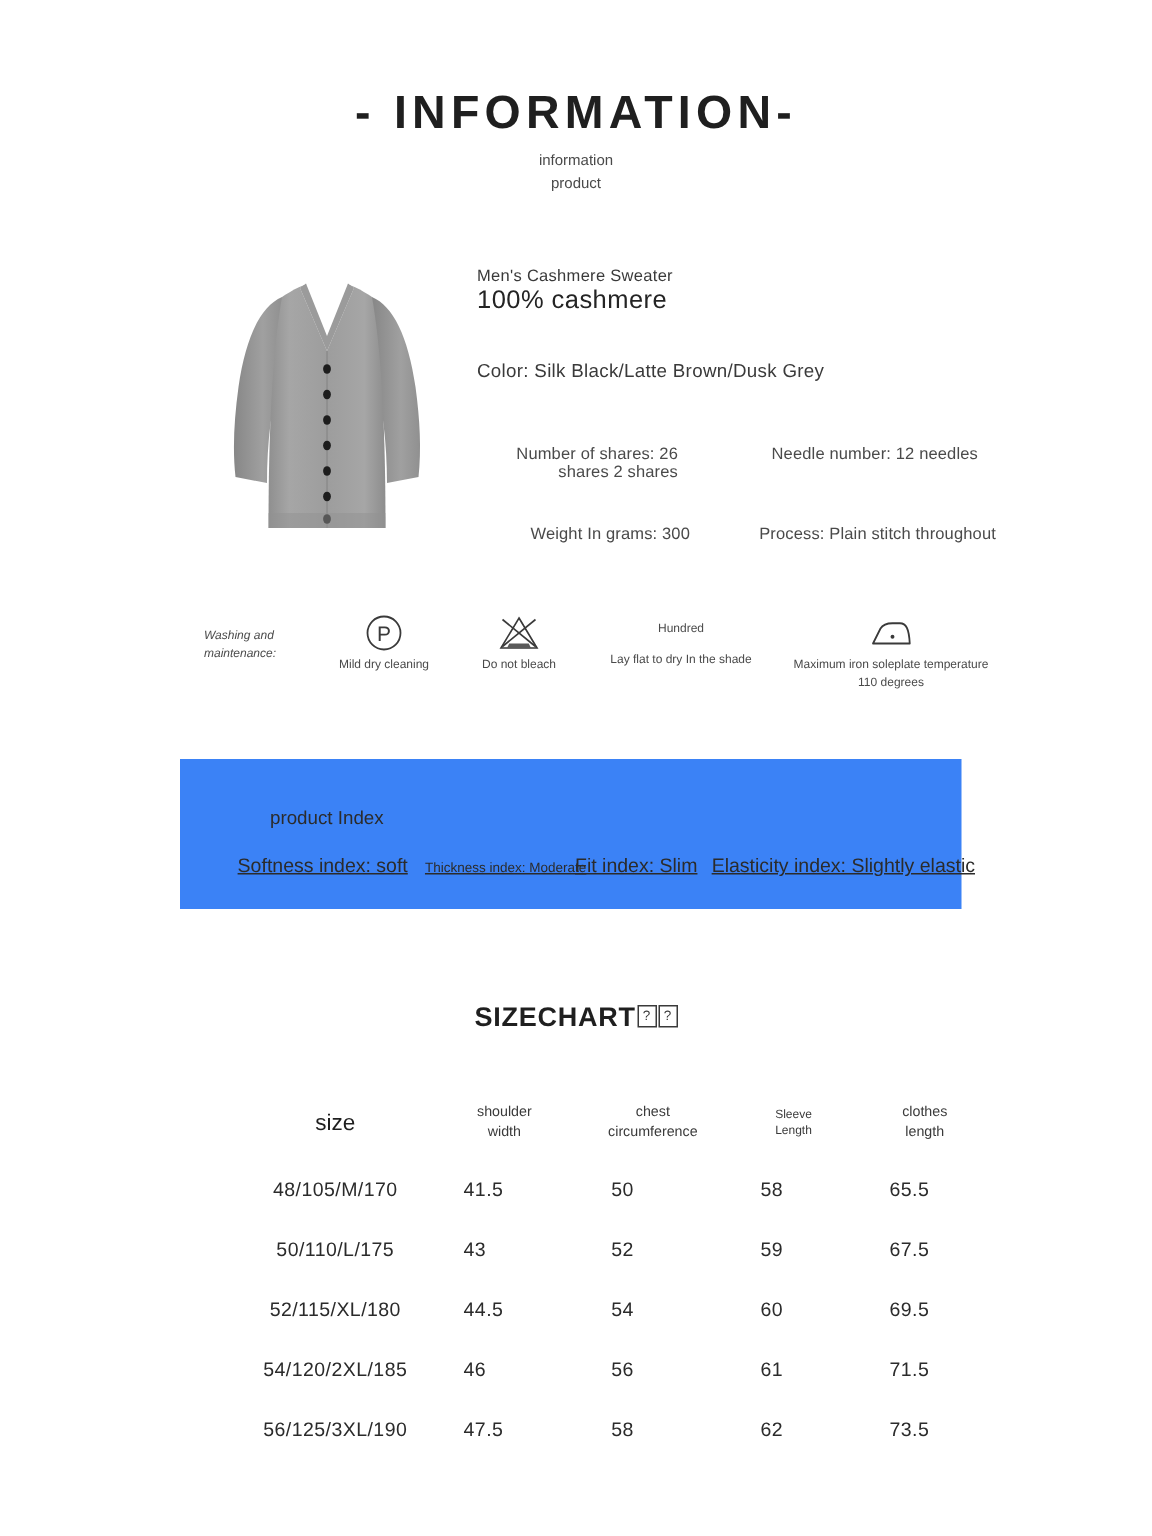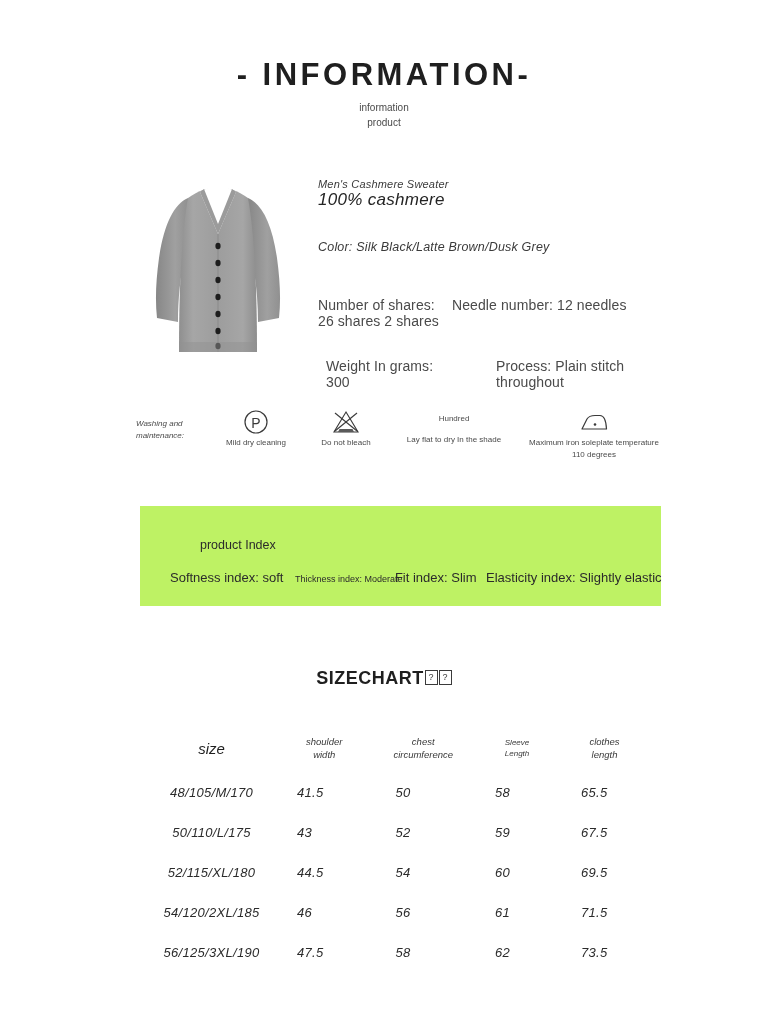--- a/index.html
+++ b/index.html
@@ -34,21 +34,21 @@
   }
 
   
   .product-img-wrap {
     position: absolute;
     left: 152px; top: 172px;
     width: 132px; height: 196px;
   }
   .product-img-wrap svg { display: block; width: 132px; height: 196px; }
 
-  .prod-info { position: absolute; left: 318px; top: 178px; width: 420px; font-style: italic; }
+  .prod-info { position: absolute; left: 318px; top: 178px; width: 420px; }
   .prod-name { font-size: 11px; color: #3a3a3a; letter-spacing: .2px; }
   .prod-material {
     font-size: 17px;
     color: #242424;
     letter-spacing: .3px;
   }
   .prod-color {
     margin-top: 30px;
     font-size: 12.5px;
     color: #3a3a3a;
@@ -56,28 +56,29 @@
   }
 
   .spec-grid {
     position: absolute;
     left: 318px; top: 297px;
     width: 420px;
   }
   .spec-row { display: flex; }
   .spec-row + .spec-row { margin-top: 29px; }
   .spec-cell {
-    font-size: 14px;
+    font-size: 11px;
     color: #4a4a4a;
     letter-spacing: .1px;
+    text-align: right;
   }
   .spec-cell.c1 { width: 134px; }
   .spec-cell.c2 { width: 200px; }
   .spec-row.r2 .c1 { padding-left: 8px; }
-  .spec-row.r2 .c2 { padding-left: 4px; margin-left: 32px; }
+  .spec-row.r2 .c2 { padding-left: 4px; }
 
   
   .care { position: absolute; left: 0; top: 404px; width: 768px; height: 70px; }
   .care-item { position: absolute; text-align: center; }
   .care-label {
     font-size: 8px;
     color: #4a4a4a;
     line-height: 1.55;
     white-space: nowrap;
   }
@@ -86,37 +87,38 @@
 
   .care-washing { left: 136px; top: 14px; width: 70px; text-align: left; font-style: italic; }
   .care-dry     { left: 206px; top: 3px;  width: 100px; }
   .care-bleach  { left: 300px; top: 3px;  width: 92px; }
   .care-lay     { left: 385px; top: 9px;  width: 138px; }
   .care-iron    { left: 524px; top: 3px;  width: 140px; }
 
   
   .index-panel {
     position: absolute;
-    left: 140px; top: 506px;
+    left: 120px; top: 506px;
     width: 521px; height: 100px;
-    background: #bef264;
+    background: #3b82f6;
+    text-align: right;
   }
   .index-title {
     position: absolute;
     left: 60px; top: 32px;
     font-size: 12.5px;
     color: #2b2b2b;
   }
   .index-line {
     position: absolute;
     left: 30px; top: 62px;
     width: 500px;
     white-space: nowrap;
   }
-  .index-line span { color: #2b2b2b; }
+  .index-line span { color: #2b2b2b; text-decoration: underline; }
   .idx-soft      { font-size: 13px; }
   .idx-thick     { font-size: 9px; margin-left: 7px; }
   .idx-fit       { font-size: 13px; margin-left: -12px; }
   .idx-elastic   { font-size: 13px; margin-left: 5px; margin-top: 11px; }
 
   
   .size-title {
     position: absolute;
     left: 0; top: 668px; width: 768px;
     text-align: center;
@@ -135,23 +137,22 @@
     font-size: 9px;
     font-weight: normal;
     line-height: 13px;
     text-align: center;
     overflow: hidden;
     color: #3a3a3a;
   }
 
   .size-table {
     position: absolute;
-    left: 144px; top: 726px;
+    left: 156px; top: 726px;
     width: 508px;
-    font-style: italic;
   }
   .size-table table { border-collapse: collapse; width: 100%; }
   .size-table th, .size-table td {
     border: none;
     padding: 0;
     font-weight: normal;
     color: #2b2b2b;
   }
   .size-table th {
     font-size: 9.5px;

